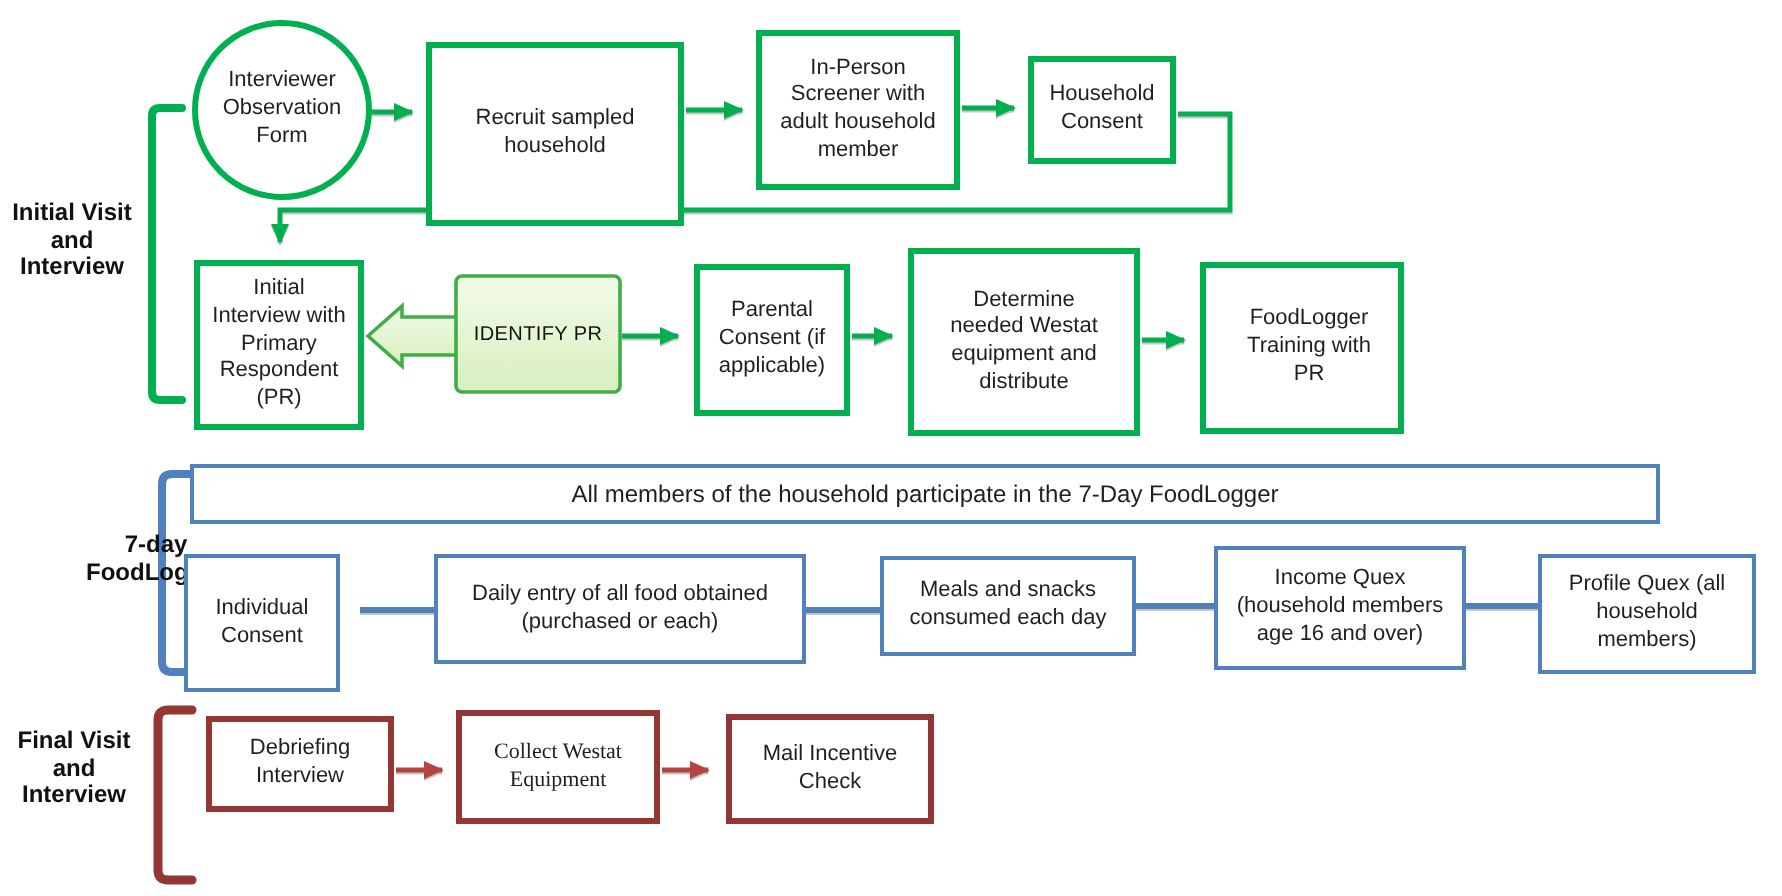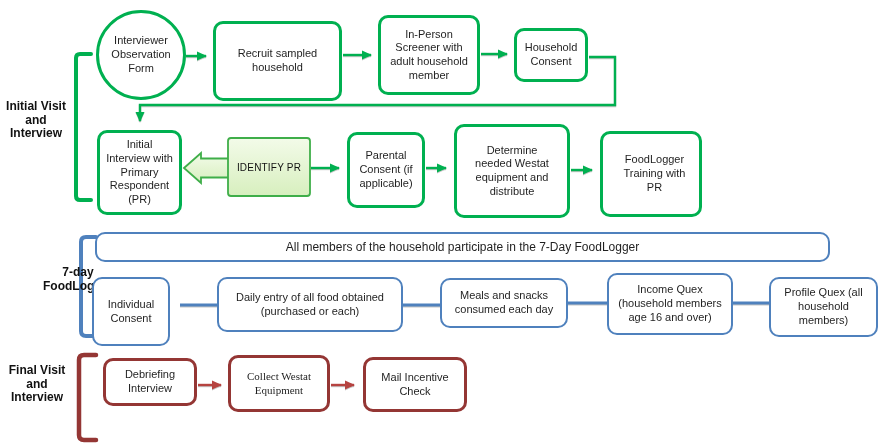--- a/index.html
+++ b/index.html
@@ -7,21 +7,21 @@
     --red-arrow:#b64340; --ink:#1f1f1f;
   }
   html,body{margin:0;padding:0;background:#fff;}
   #canvas{
     position:relative;width:891px;height:448px;background:#fff;overflow:hidden;
     font-family:"Liberation Sans","DejaVu Sans",sans-serif;color:var(--ink);
   }
   .node{
     position:absolute;display:flex;align-items:center;justify-content:center;
     text-align:center;font-size:11px;line-height:1.25;background:#fff;
-    box-sizing:border-box;padding:2px 5px;border-radius:10px;
+    box-sizing:border-box;padding:2px 5px;
   }
   .g{border:3px solid var(--green);}
   .b{border:2px solid var(--blue);}
   .r{border:3px solid var(--dark-red);}
   .circle{border-radius:50%;border-width:3px;}
   .banner{font-size:12px;}
   .pad-lg{padding:2px 17px;}
   .pad-md{padding:2px 9px;}
   .side-label{
     position:absolute;font-weight:bold;font-size:12px;line-height:1.14;
@@ -92,21 +92,21 @@
 Interview</div>
   <div class="side-label" style="left:0px;top:266px;width:74px;margin-left:41px;">7-day
 FoodLogger</div>
   <div class="side-label" style="left:2px;top:364px;width:70px;">Final Visit
 and
 Interview</div>
 
   <div class="node g circle" style="left:96px;top:10px;width:90px;height:90px;">
     <span>Interviewer Observation Form</span>
     </div>
-  <div class="node g" style="left:213px;top:21px;width:129px;height:80px;">
+  <div class="node g" style="left:213px;top:21px;width:129px;height:92px;">
     <span>Recruit sampled household</span>
     </div>
   <div class="node g" style="left:378px;top:15px;width:102px;height:80px;">
     <span>In-Person Screener with adult household member</span>
     </div>
   <div class="node g" style="left:514px;top:28px;width:74px;height:54px;">
     <span>Household Consent</span>
     </div>
   <div class="node g" style="left:97px;top:130px;width:85px;height:85px;padding:2px 6px;">
     <span>Initial Interview with Primary Respondent (PR)</span>

